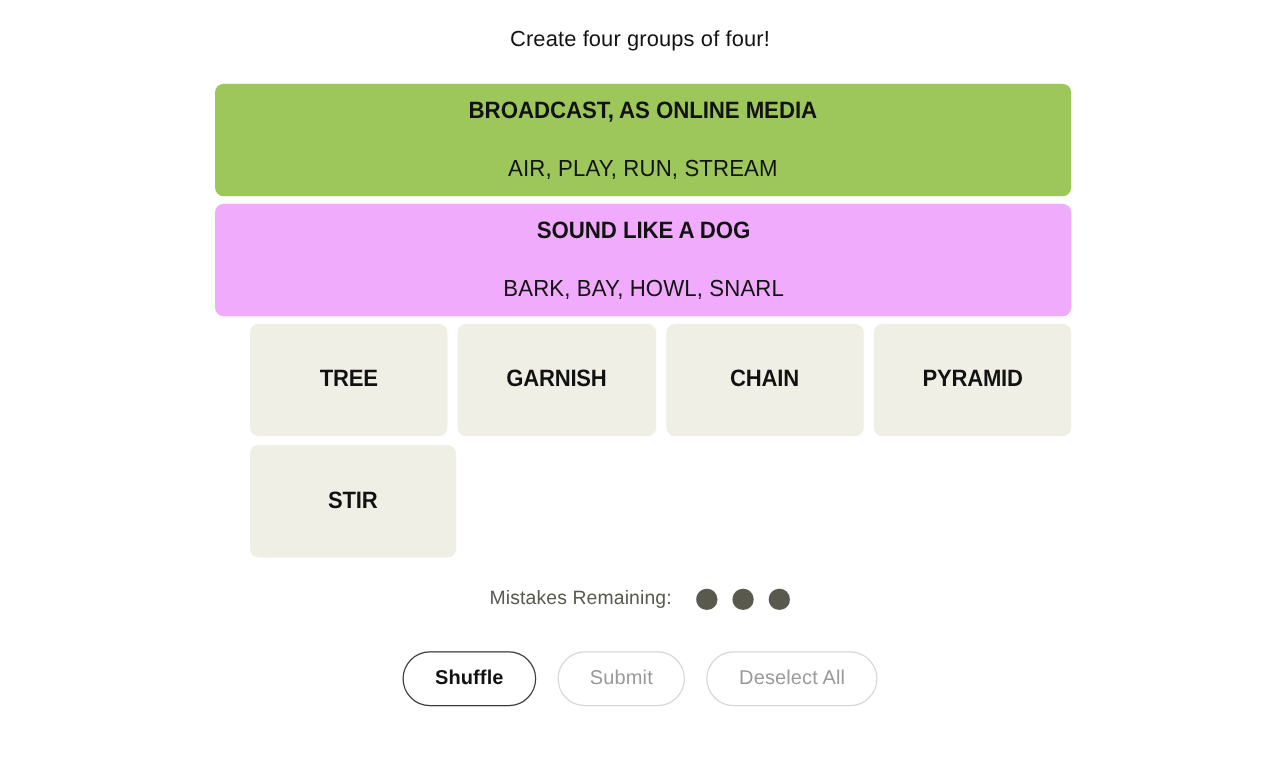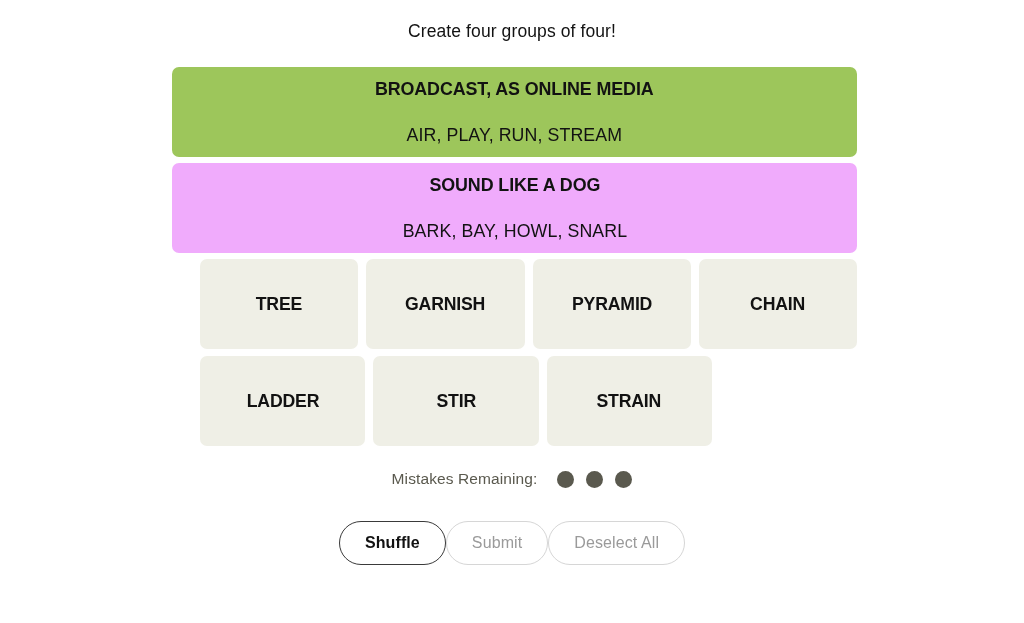--- a/index.html
+++ b/index.html
@@ -134,20 +134,21 @@
 
   
   .buttons {
     position: absolute;
     top: 521px;
     left: 0;
     width: 1024px;
     display: flex;
     align-items: center;
     justify-content: center;
+    gap: 17px;
   }
 
   .btn {
     height: 44px;
     border-radius: 24px;
     background: #ffffff;
     font-family: inherit;
     font-size: 16px;
     letter-spacing: 0.1px;
     display: flex;
@@ -191,36 +192,30 @@
     </div>
 
     <div class="tile-row">
       <div class="tile">
         <span class="tile-label">TREE</span>
       </div>
       <div class="tile">
         <span class="tile-label">GARNISH</span>
       </div>
       <div class="tile">
+        <span class="tile-label">CHAIN</span>
+      </div>
+      <div class="tile">
         <span class="tile-label">PYRAMID</span>
       </div>
-      <div class="tile">
-        <span class="tile-label">CHAIN</span>
-      </div>
     </div>
 
     <div class="tile-row">
       <div class="tile">
-        <span class="tile-label">LADDER</span>
-      </div>
-      <div class="tile">
         <span class="tile-label">STIR</span>
-      </div>
-      <div class="tile">
-        <span class="tile-label">STRAIN</span>
       </div>
     </div>
 
   </div>
 
   <div class="mistakes">
     <span class="mistakes-label">Mistakes Remaining:</span>
     <span class="dots">
       <span class="dot"></span>
       <span class="dot"></span>

